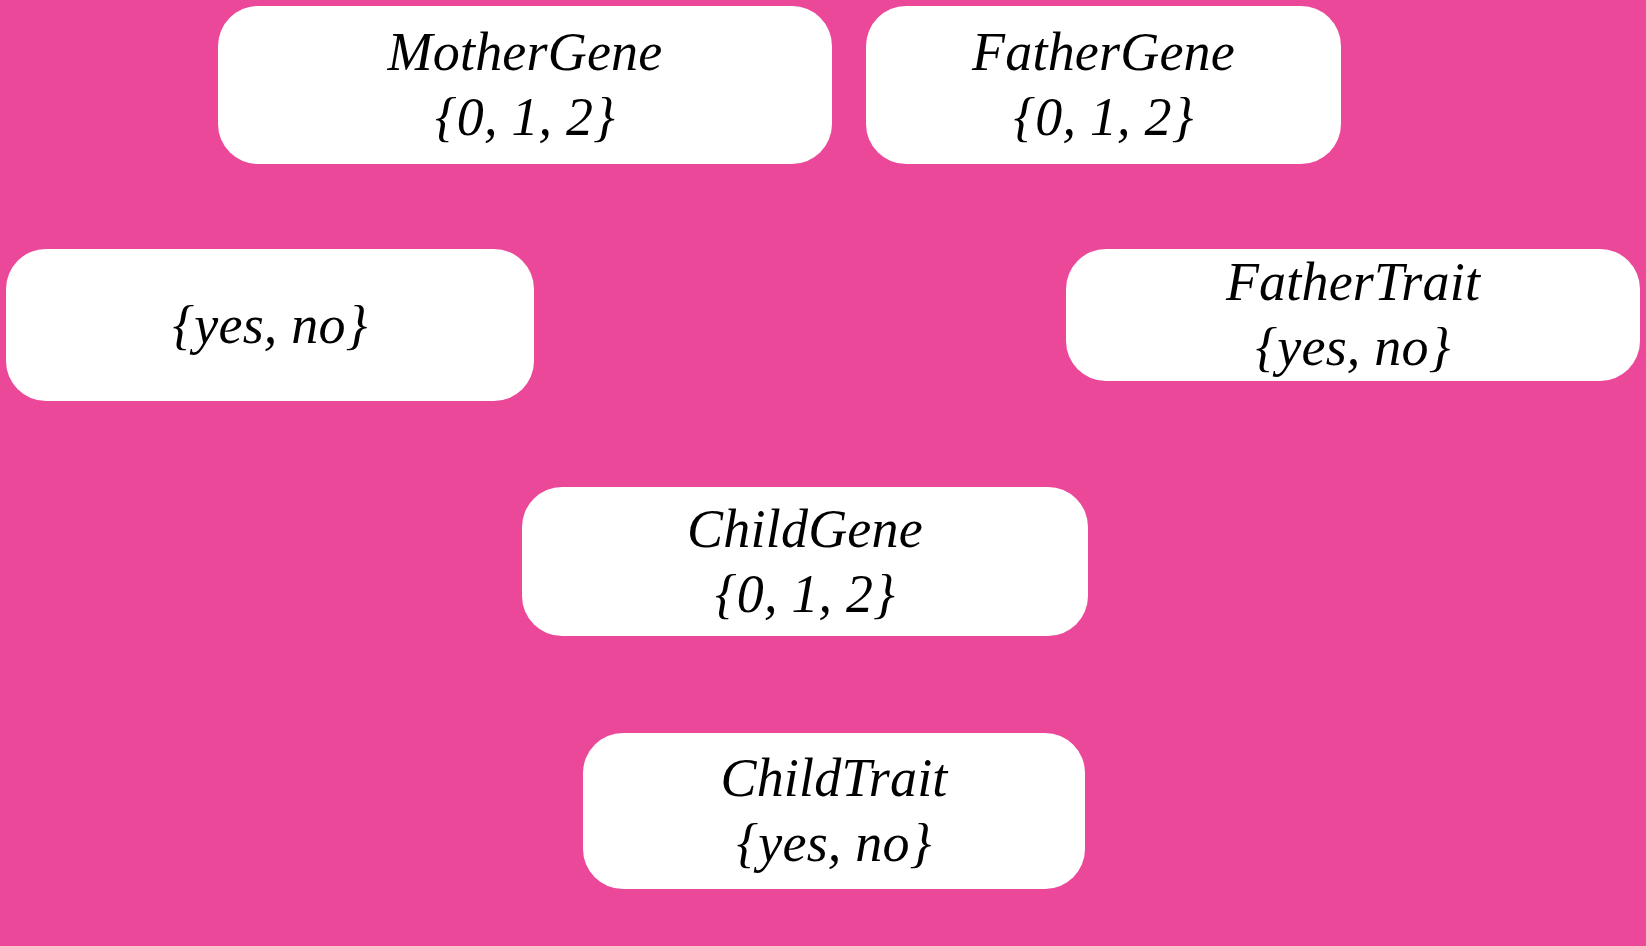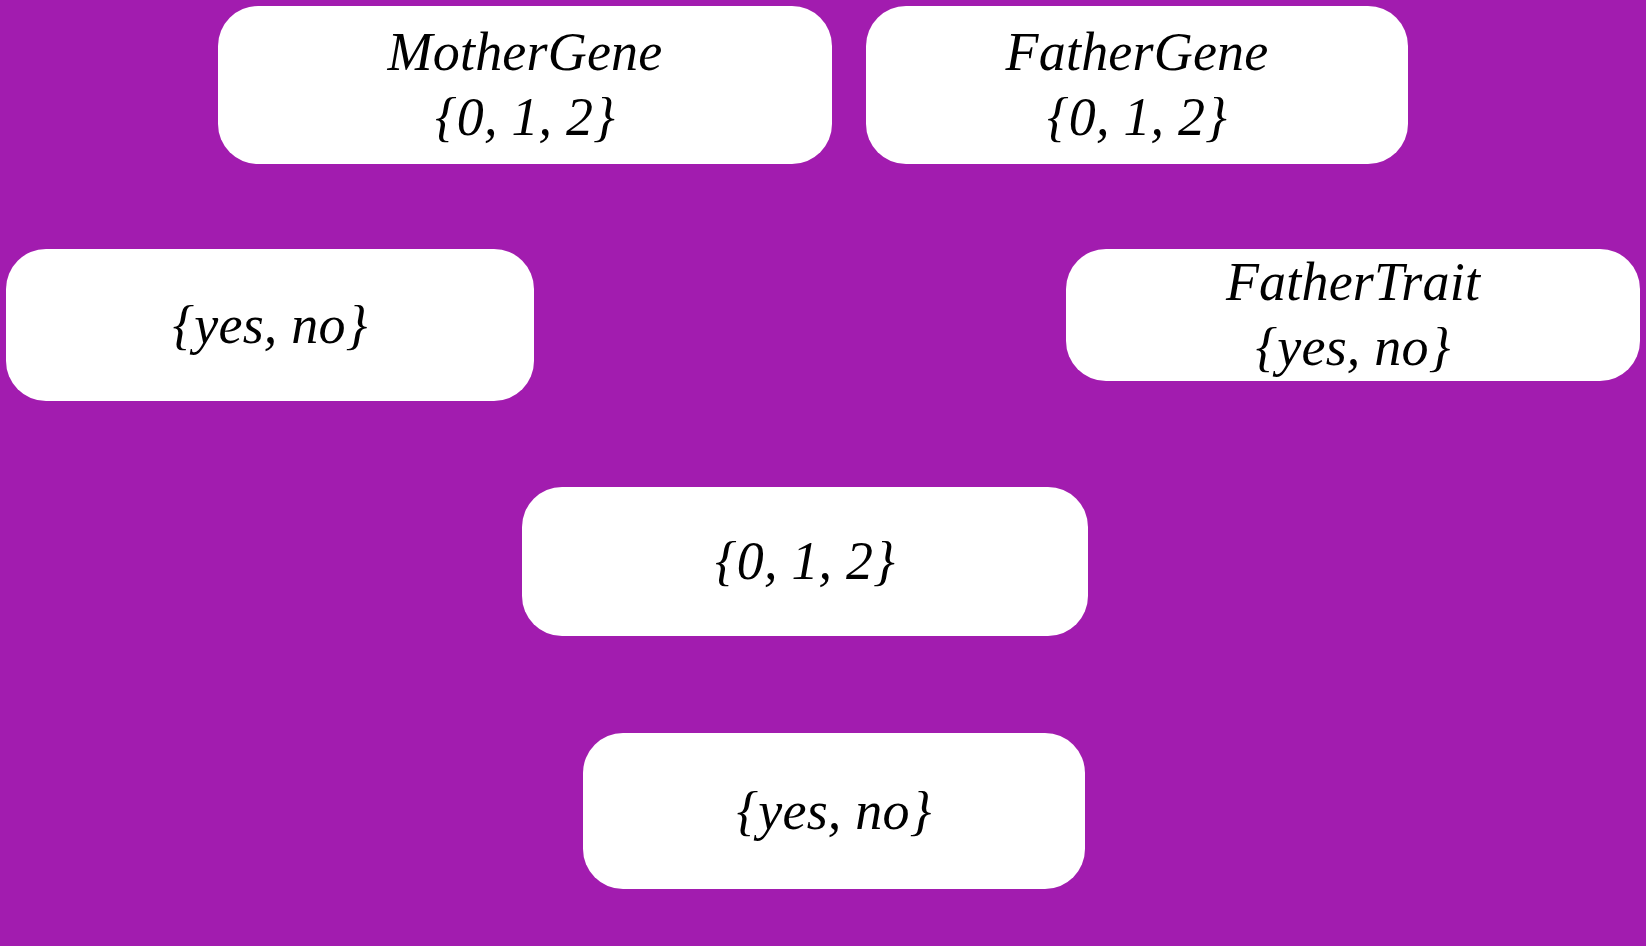--- a/index.html
+++ b/index.html
@@ -12,21 +12,21 @@
     width: 1646px;
     height: 946px;
     overflow: hidden;
     font-family: "Liberation Serif", "DejaVu Serif", serif;
   }
 
   #diagram {
     position: relative;
     width: 1646px;
     height: 946px;
-    background: #a21caf;
+    background: #ec4899;
   }
 
   .node {
     position: absolute;
     background: #ffffff;
     border-radius: 40px;
     box-sizing: border-box;
     display: flex;
     flex-direction: column;
     align-items: center;
@@ -41,21 +41,21 @@
     font-weight: 400;
     font-size: 54px;
     line-height: 65px;
     white-space: nowrap;
     letter-spacing: 0.2px;
     text-align: center;
   }
 
   
   #node-mother-gene  { left: 218px;  top: 6px;   width: 614px; height: 158px; }
-  #node-father-gene  { left: 866px;  top: 6px;   width: 542px; height: 158px; }
+  #node-father-gene  { left: 866px;  top: 6px;   width: 475px; height: 158px; }
   #node-mother-trait { left: 6px;    top: 249px; width: 528px; height: 152px; }
   #node-father-trait { left: 1066px; top: 249px; width: 574px; height: 132px; }
   #node-child-gene   { left: 522px;  top: 487px; width: 566px; height: 149px; }
   #node-child-trait  { left: 583px;  top: 733px; width: 502px; height: 156px; }
 </style>
 </head>
 <body>
 
 <div id="diagram">
 
@@ -72,20 +72,22 @@
   <div class="node" id="node-mother-trait">
     <div class="node-domain">{yes, no}</div>
   </div>
 
   <div class="node" id="node-father-trait">
     <div class="node-name">FatherTrait</div>
     <div class="node-domain">{yes, no}</div>
   </div>
 
   <div class="node" id="node-child-gene">
+    <div class="node-name">ChildGene</div>
     <div class="node-domain">{0, 1, 2}</div>
   </div>
 
   <div class="node" id="node-child-trait">
+    <div class="node-name">ChildTrait</div>
     <div class="node-domain">{yes, no}</div>
   </div>
 
 </div>
 
 </body></html>

